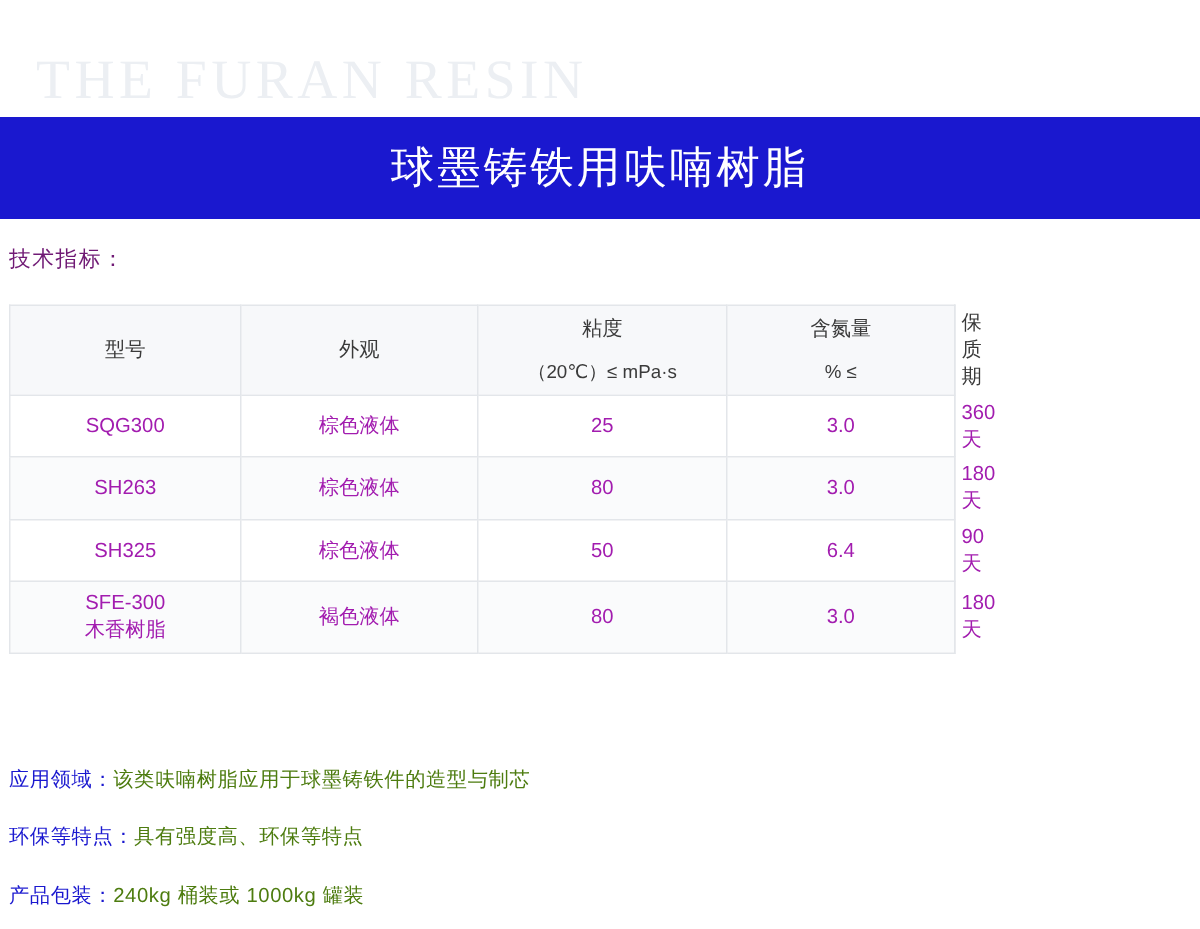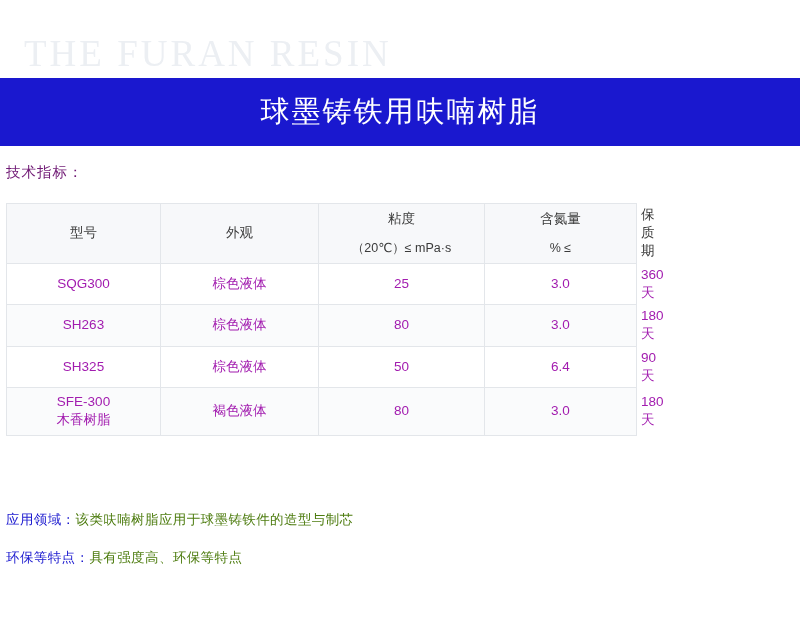--- a/index.html
+++ b/index.html
@@ -192,13 +192,16 @@
   </table>
 </div>
 
 <div class="notes">
   <div class="note-row">
     <span class="note-key">应用领域：</span><span class="note-val">该类呋喃树脂应用于球墨铸铁件的造型与制芯</span>
   </div>
   <div class="note-row">
     <span class="note-key">环保等特点：</span><span class="note-val">具有强度高、环保等特点</span>
   </div>
+  <div class="note-row">
+    <span class="note-key">产品包装：</span><span class="note-val">240kg 桶装或 1000kg 罐装</span>
+  </div>
 </div>
 
 </body></html>

